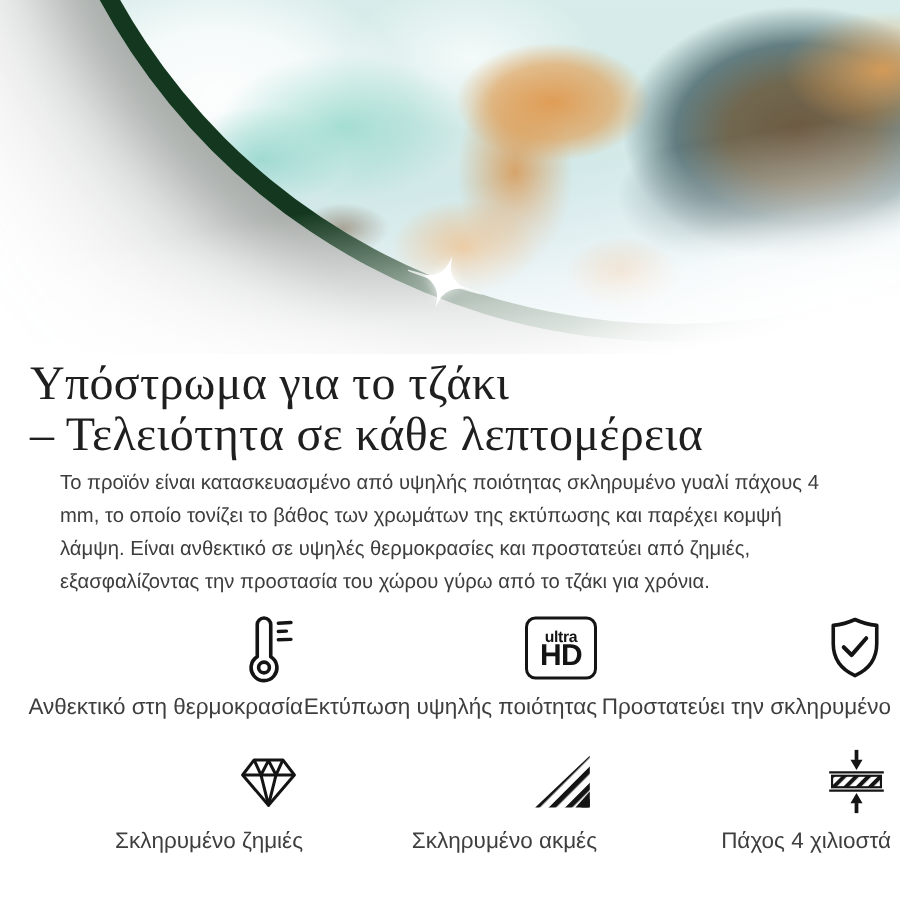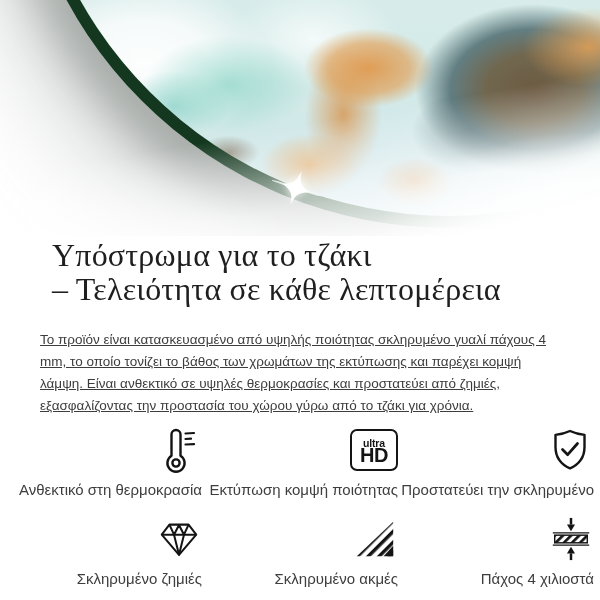--- a/index.html
+++ b/index.html
@@ -32,25 +32,25 @@
         linear-gradient(180deg,#dff0ee 60%,#d5ebe9 80%,#cfe7e8 100%);}
   
   .hero::after{content:"";position:absolute;inset:0;z-index:3;pointer-events:none;
       background:
         radial-gradient(55% 65% at 100% 100%, rgba(255,255,255,.95) 25%, rgba(255,255,255,0) 68%),
         linear-gradient(170deg, rgba(255,255,255,0) 52%, rgba(255,255,255,.72) 76%, #fff 93%);}
   .sparkle{position:absolute;left:272px;top:166px;z-index:4;
       filter:drop-shadow(0 0 4px rgba(255,255,255,.9));}
 
   
-  .heading{margin:2px 52px 0;font-family:"Liberation Serif","DejaVu Serif",serif;
+  .heading{margin:2px 20px 0;font-family:"Liberation Serif","DejaVu Serif",serif;
       font-weight:400;font-size:32px;line-height:34px;color:var(--heading-color,#1f1f1f);
       letter-spacing:.2px;}
-  .desc{margin:23px 40px 0;width:525px;font-size:13.5px;line-height:22px;
-      color:var(--text-color,#3d3d3d);text-decoration:underline;}
+  .desc{margin:5px 40px 0;width:525px;font-size:13.5px;line-height:22px;
+      color:var(--text-color,#3d3d3d);}
 
   
   .features{margin-top:8px;display:grid;grid-template-columns:repeat(3,1fr);row-gap:16px;padding:0 6px;}
   .feature{display:flex;flex-direction:column;align-items:flex-end;}
   .icon-box{height:50px;display:flex;align-items:center;justify-content:center;}
   .feature-label{margin-top:6px;font-size:15px;color:var(--label-color,#3e3e3e);text-align:center;}
   .uhd{width:44px;height:38px;border:2.6px solid var(--icon-color,#141414);border-radius:7px;
       display:flex;flex-direction:column;align-items:center;justify-content:center;
       color:var(--icon-color,#141414);}
   .uhd .u-top{font-size:10.5px;font-weight:700;line-height:10px;letter-spacing:-.2px;}
@@ -95,21 +95,21 @@
       <div class="feature-label">Ανθεκτικό στη θερμοκρασία</div>
     </div>
 
     <div class="feature">
       <div class="icon-box">
         <div class="uhd">
           <span class="u-top">ultra</span>
           <span class="u-bottom">HD</span>
         </div>
       </div>
-      <div class="feature-label">Εκτύπωση κομψή ποιότητας</div>
+      <div class="feature-label">Εκτύπωση υψηλής ποιότητας</div>
     </div>
 
     <div class="feature">
       <div class="icon-box">
         <svg width="48" height="48" viewBox="0 0 48 48">
           <path class="stroke" stroke-width="2.4" stroke-linejoin="round" d="M24 5 C29 7.3 33.6 8.4 38.5 8.9 V21 C38.5 31.4 32.7 38.5 24 42.4 C15.3 38.5 9.5 31.4 9.5 21 V8.9 C14.4 8.4 19 7.3 24 5 Z"></path>
           <path class="stroke" stroke-width="2.7" stroke-linecap="round" stroke-linejoin="round" d="M16.5 23.5 L21.7 28.7 L31.5 17.5"></path>
         </svg>
       </div>
       <div class="feature-label">Προστατεύει την σκληρυμένο</div>

